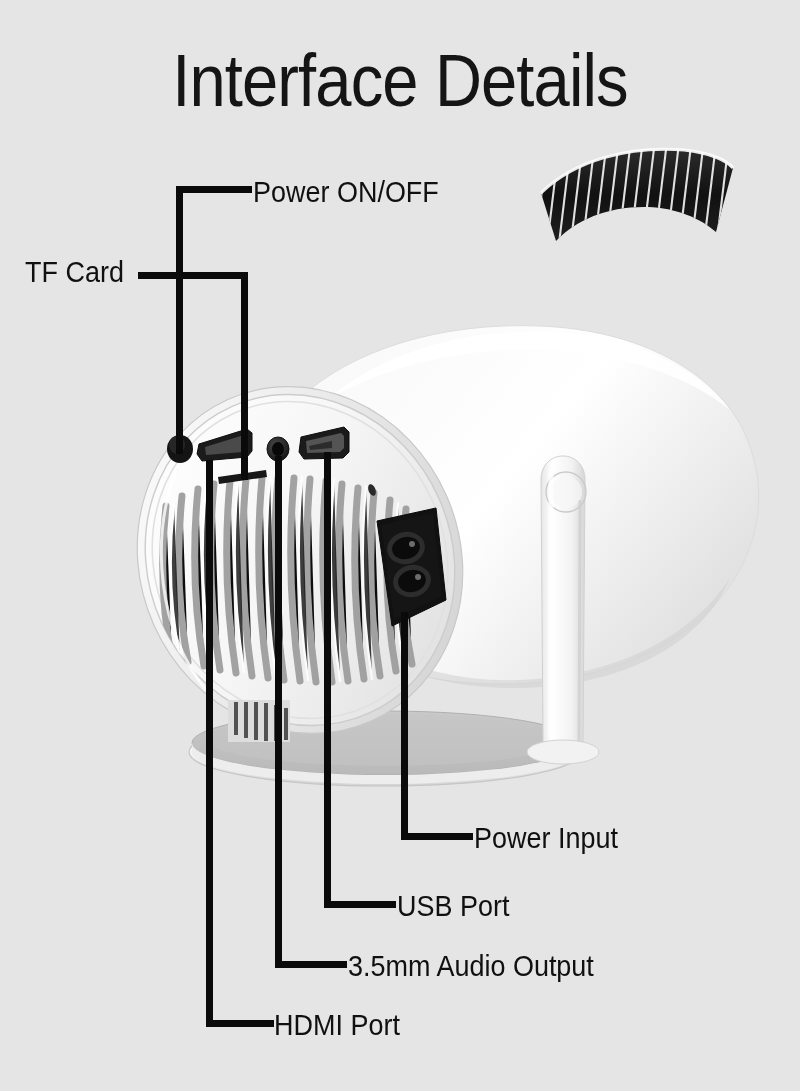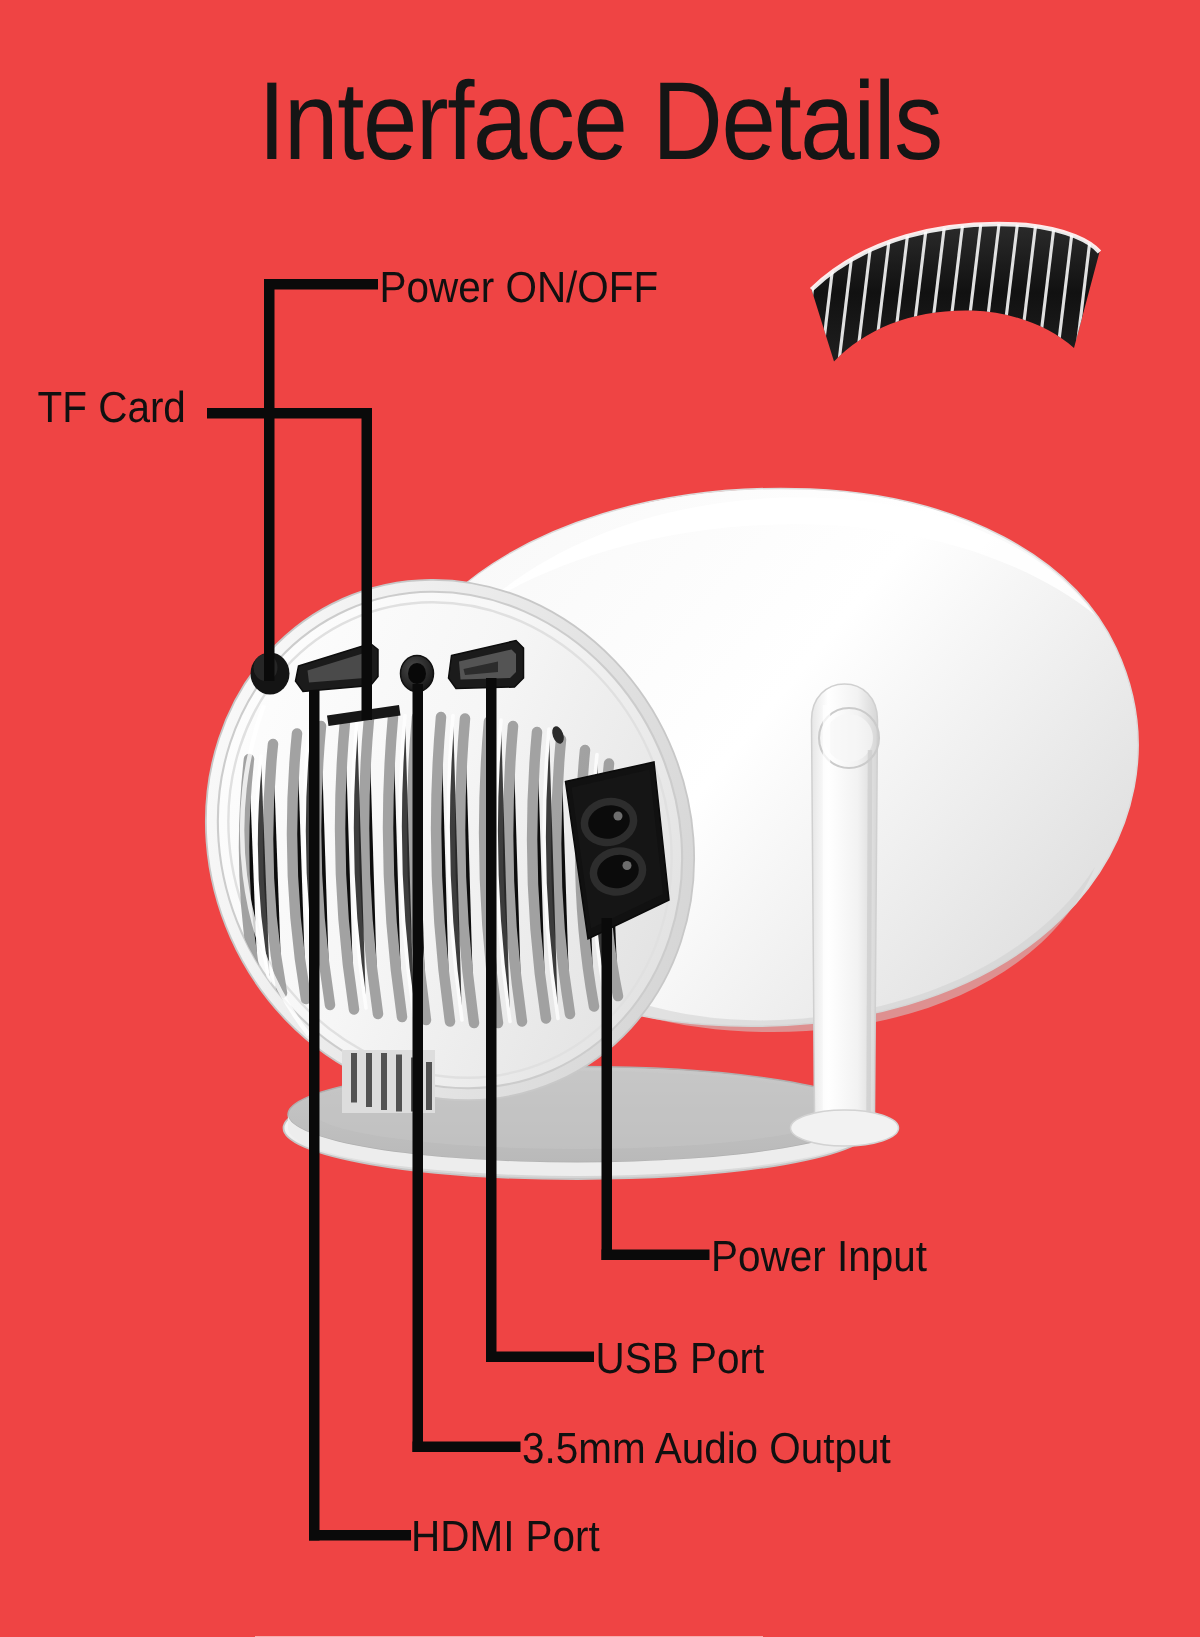--- a/index.html
+++ b/index.html
@@ -8,21 +8,21 @@
     padding: 0;
     background: #ffffff;
   }
   body {
     font-family: "Liberation Sans", sans-serif;
   }
   #page {
     position: relative;
     width: 800px;
     height: 1091px;
-    background: #ef4444;
+    background: #e5e5e5;
     overflow: hidden;
   }
   #page-title {
     position: absolute;
     left: 0;
     top: 38px;
     width: 800px;
     text-align: center;
     font-family: "Liberation Sans", sans-serif;
     font-size: 74px;

